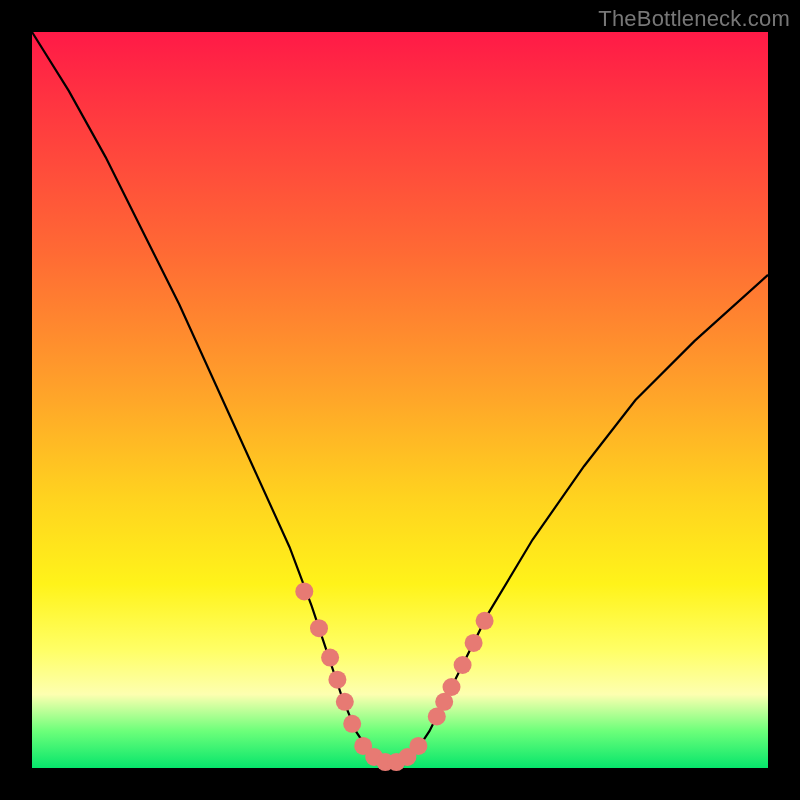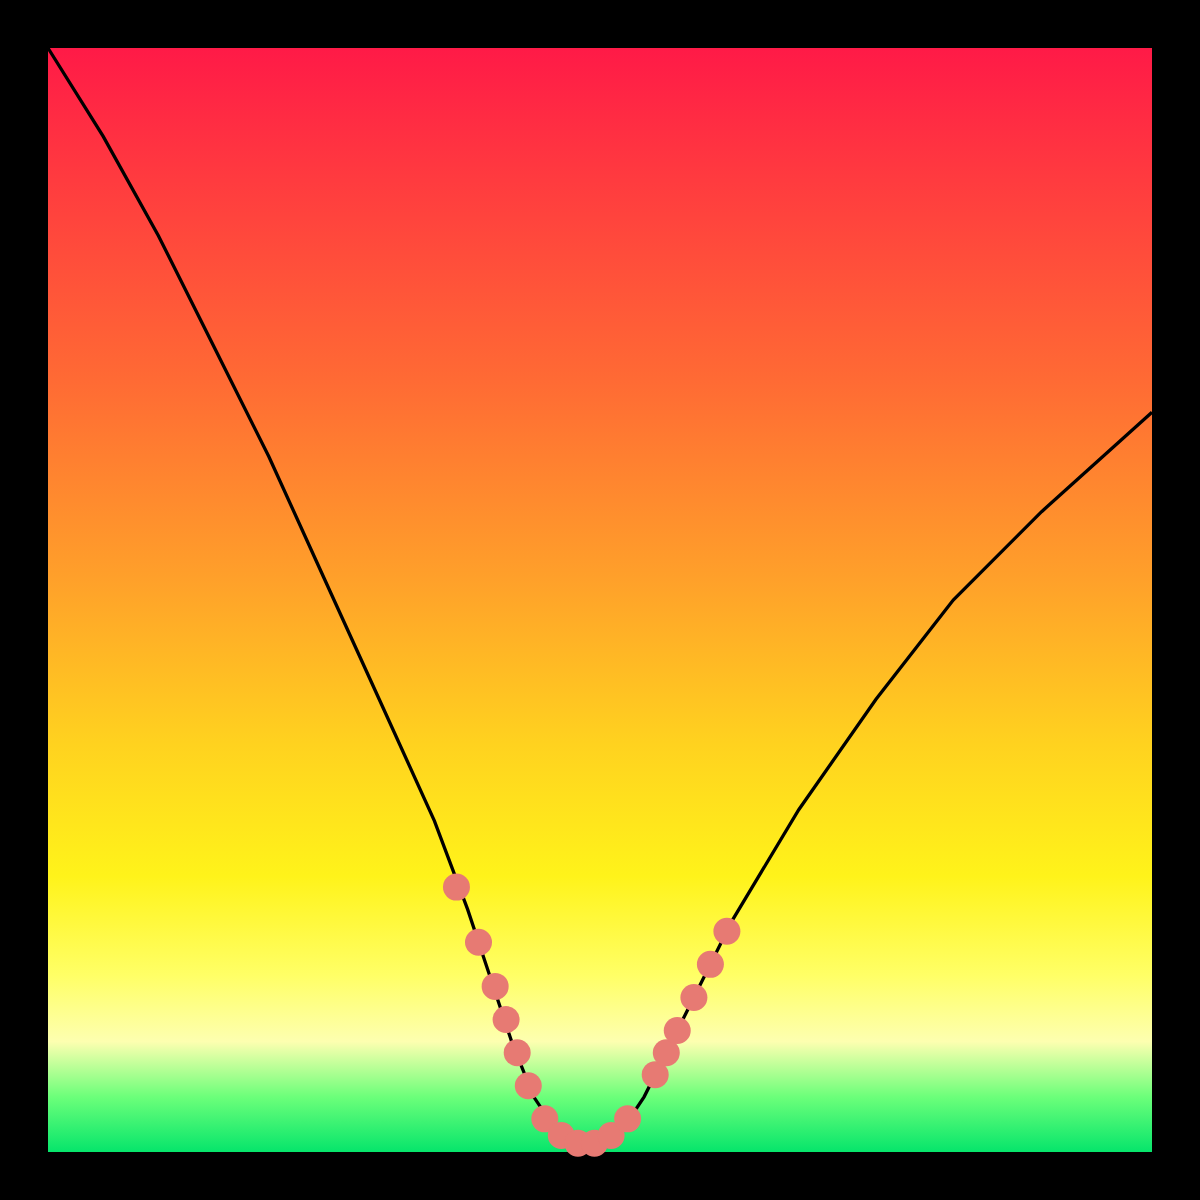--- a/index.html
+++ b/index.html
@@ -55,20 +55,21 @@
     left: 0;
     width: 736px;
     height: 736px;
     overflow: visible;
   }
 </style>
 </head>
 <body>
 
 <div class="frame">
+  <div class="watermark">TheBottleneck.com</div>
 
   <div class="plot">
     <svg class="curve" viewBox="0 0 736 736" preserveAspectRatio="none">
       <path id="valley-path" fill="none" stroke="#000000" stroke-width="2.2" d="M0.0 0.0 L36.8 58.9 L73.6 125.1 L110.4 198.7 L147.2 272.3 L184.0 353.3 L220.8 434.2 L257.6 515.2 L279.7 574.1 L294.4 618.2 L309.1 662.4 L323.8 699.2 L338.6 721.3 L353.3 736.0 L368.0 736.0 L382.7 721.3 L397.4 699.2 L412.2 669.8 L426.9 640.3 L456.3 581.4 L500.5 507.8 L552.0 434.2 L603.5 368.0 L662.4 309.1 L736.0 242.9"></path>
       <g id="dots">
           <circle cx="272.3" cy="559.4" r="9" fill="#e77a73"></circle>
           <circle cx="287.0" cy="596.2" r="9" fill="#e77a73"></circle>
           <circle cx="298.1" cy="625.6" r="9" fill="#e77a73"></circle>
           <circle cx="305.4" cy="647.7" r="9" fill="#e77a73"></circle>
           <circle cx="312.8" cy="669.8" r="9" fill="#e77a73"></circle>

